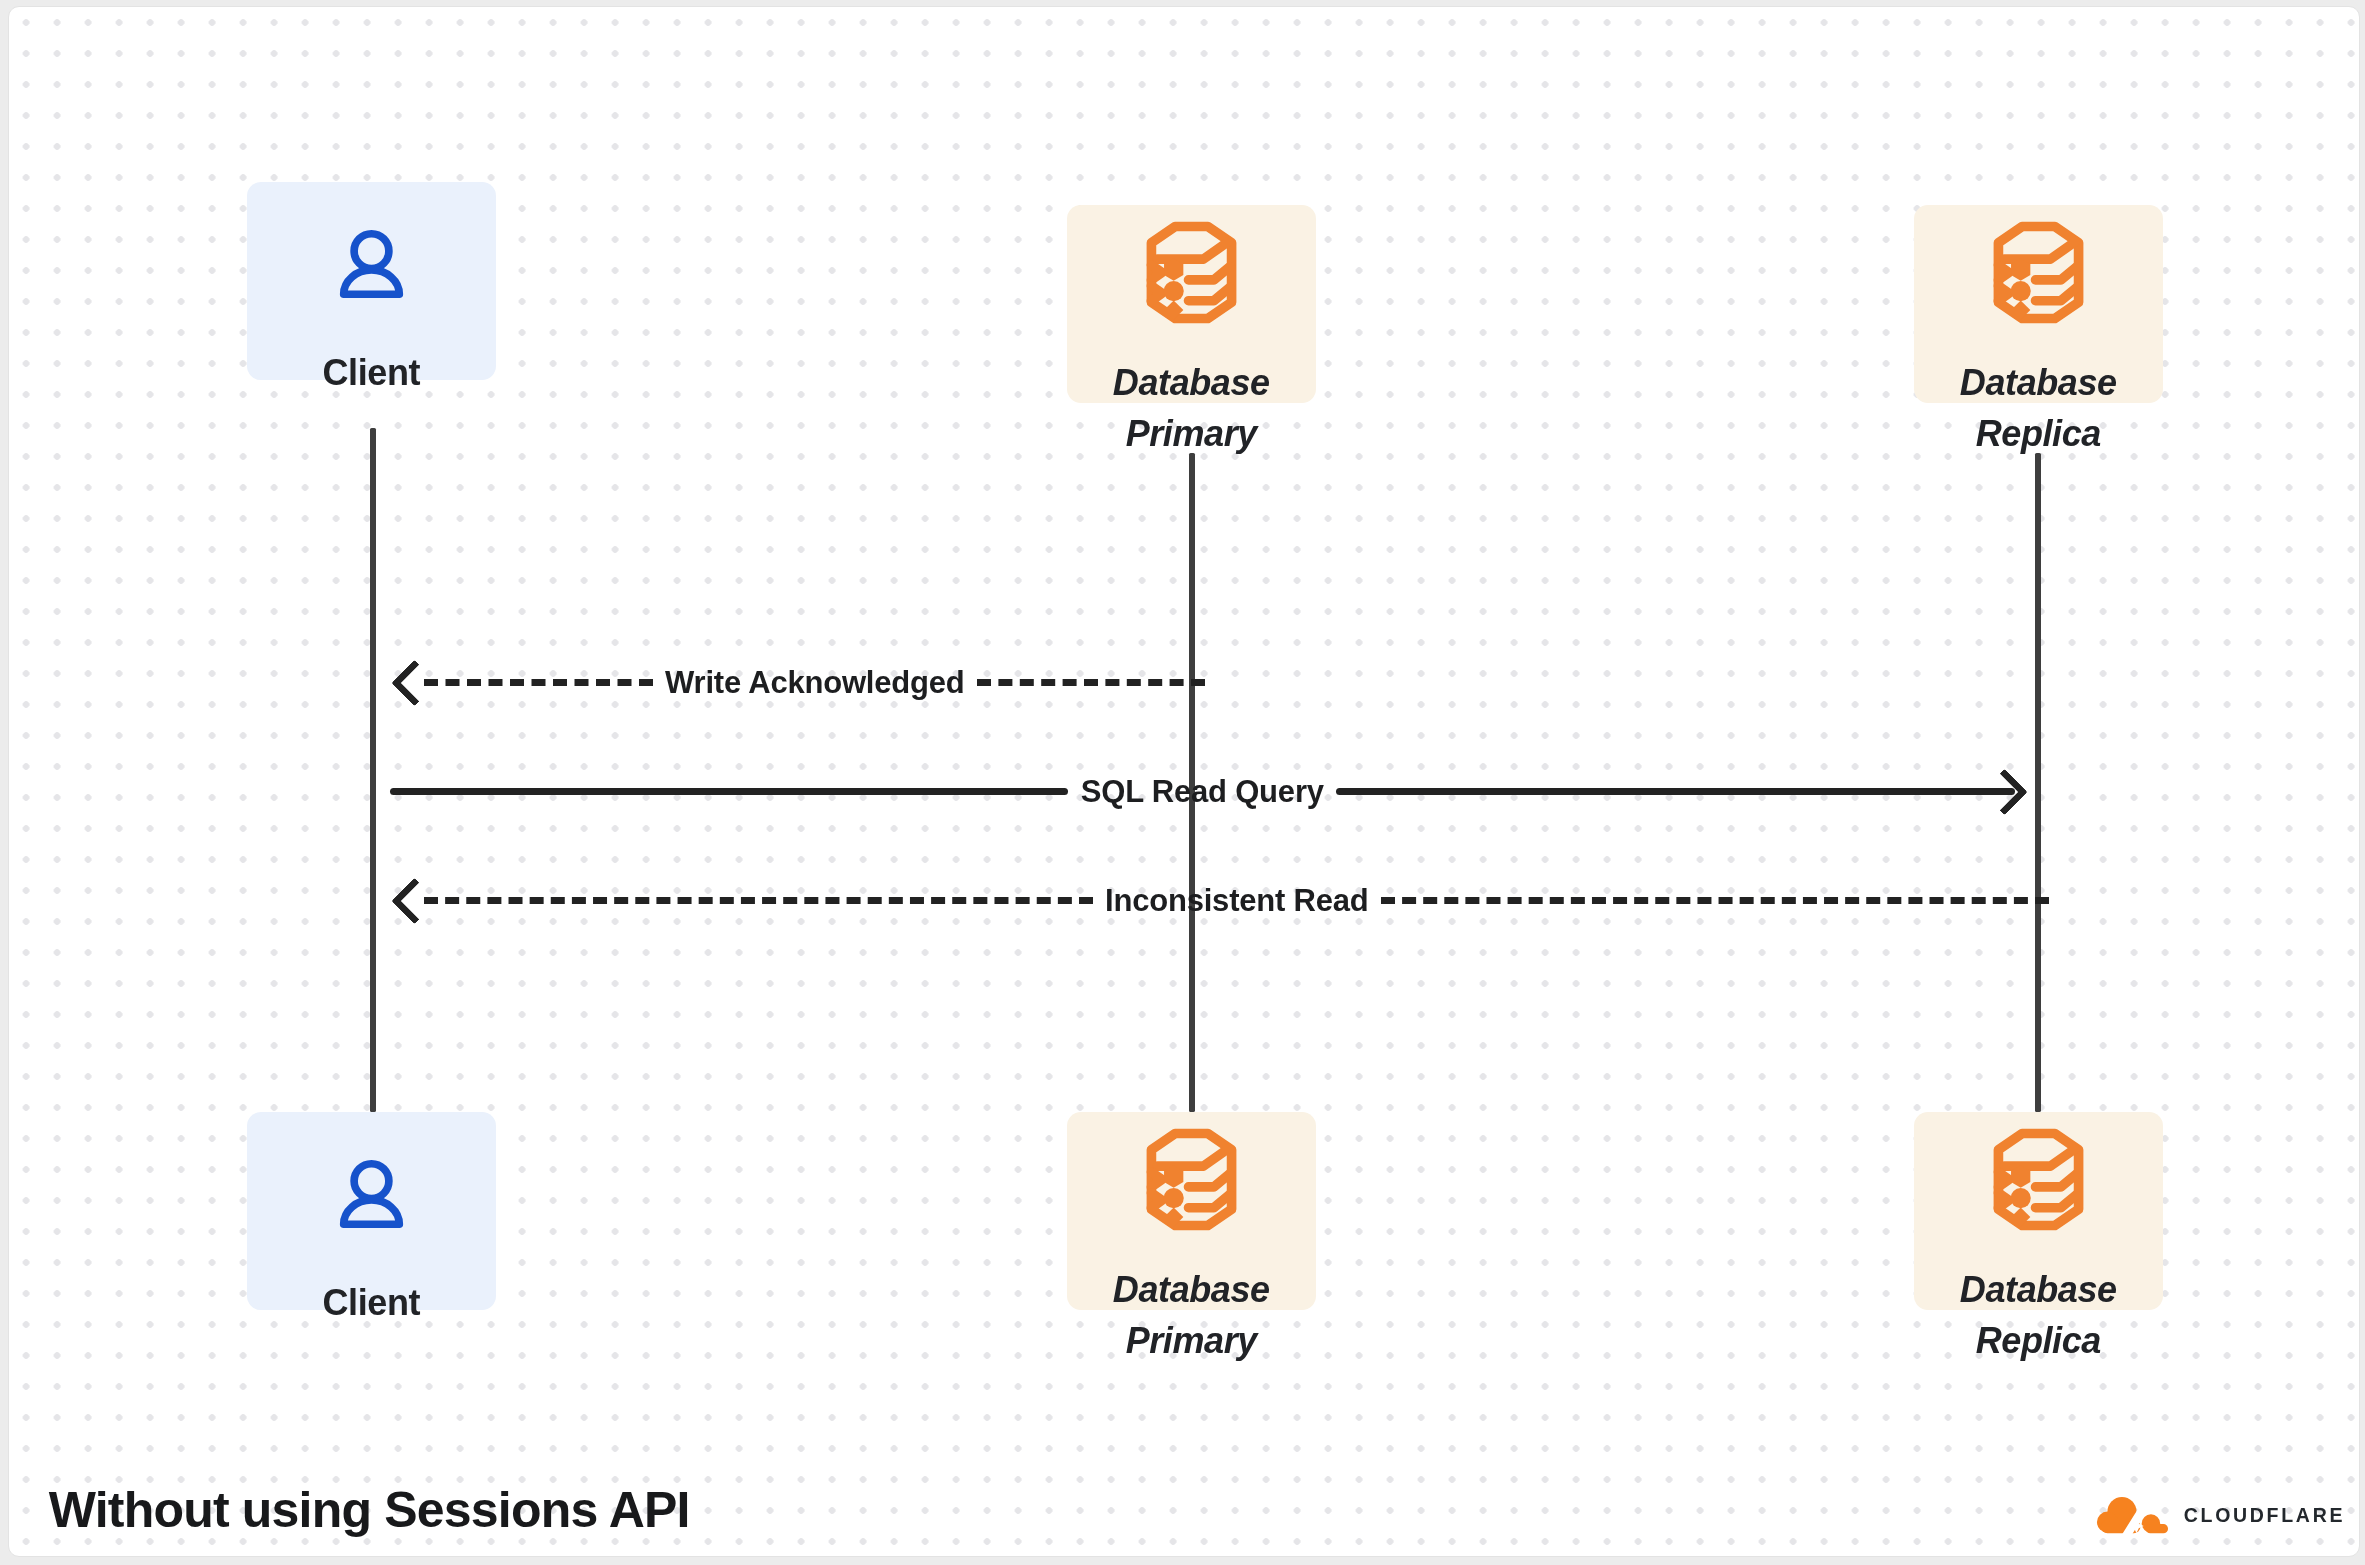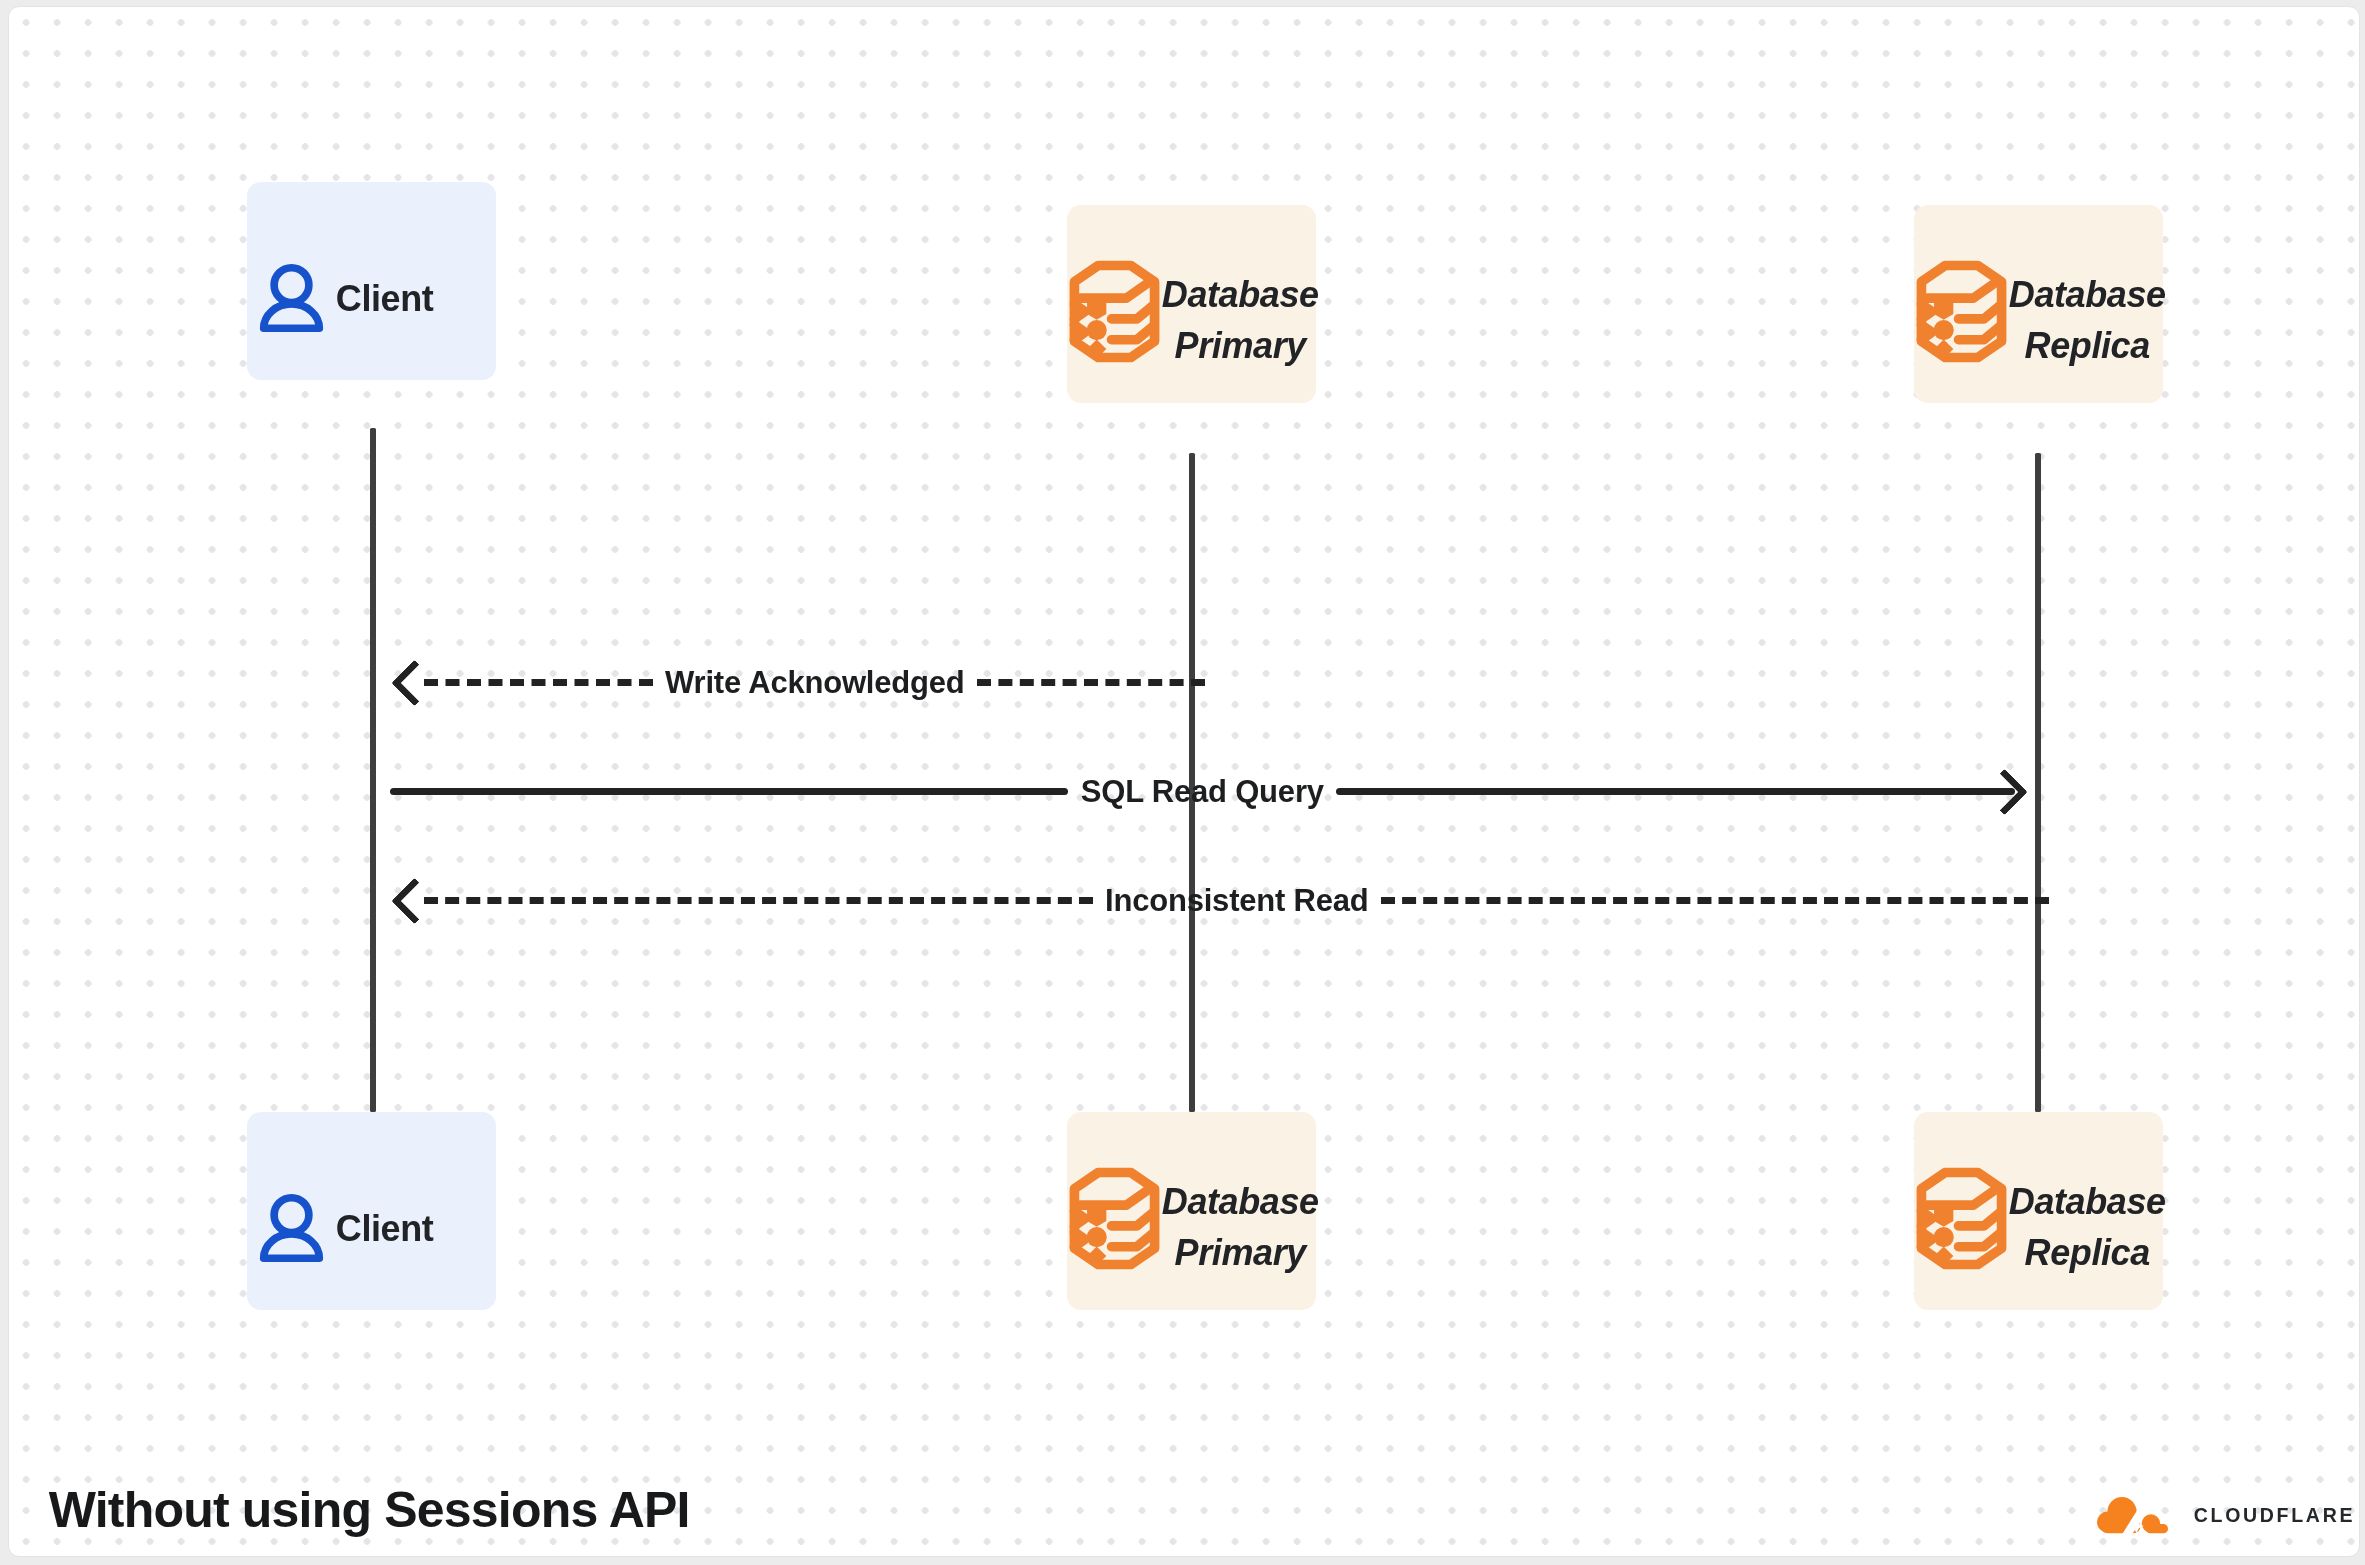--- a/index.html
+++ b/index.html
@@ -11,21 +11,21 @@
   }
   .canvas{
     position:absolute;left:7.8px;top:6.2px;width:2350px;height:1549px;
     background:#FFFFFF;border-radius:11px;border:0.8px solid #E3E3E3;
     background-image:radial-gradient(circle, #E5E5E8 3.1px, transparent 3.5px);
     background-size:31px 31px;background-position:1.6px 0px;
   }
   
   .actor{
     position:absolute;width:249px;height:198px;border-radius:14px;
-    display:flex;flex-direction:row;align-items:center;
+    display:flex;flex-direction:column;align-items:center;
   }
   .actor.client{background:#EAF1FC;}
   .actor.db{background:#FAF2E4;font-style:italic;}
   .actor .icon{display:block;}
   .actor.client .icon{margin-top:42px;width:89px;height:89px;}
   .actor.db .icon{margin-top:14px;width:95px;height:107px;}
   .actor .label{
     font-size:36px;font-weight:700;color:#212327;text-align:center;
     line-height:1.42;letter-spacing:-0.4px;max-width:212px;
   }
@@ -64,21 +64,21 @@
   #msg-1{left:389px;top:652px;width:781px;}
   #msg-2{left:381px;top:761px;width:1625px;}
   #msg-3{left:389px;top:870px;width:1625px;}
   
   .title{
     position:absolute;left:40px;top:1474px;
     font-size:50px;font-weight:700;color:#18191B;letter-spacing:-0.8px;
   }
   .brand{
     position:absolute;left:2084px;top:1482px;
-    display:flex;align-items:center;gap:22px;
+    display:flex;align-items:center;gap:12px;
   }
   .brand .cloud{width:79px;height:53px;display:block;}
   .brand .brand-text{
     font-size:19.5px;font-weight:800;color:#23282D;letter-spacing:2.7px;
   }
 </style>
 </head>
 <body>
 
 <svg width="0" height="0" style="position:absolute">

